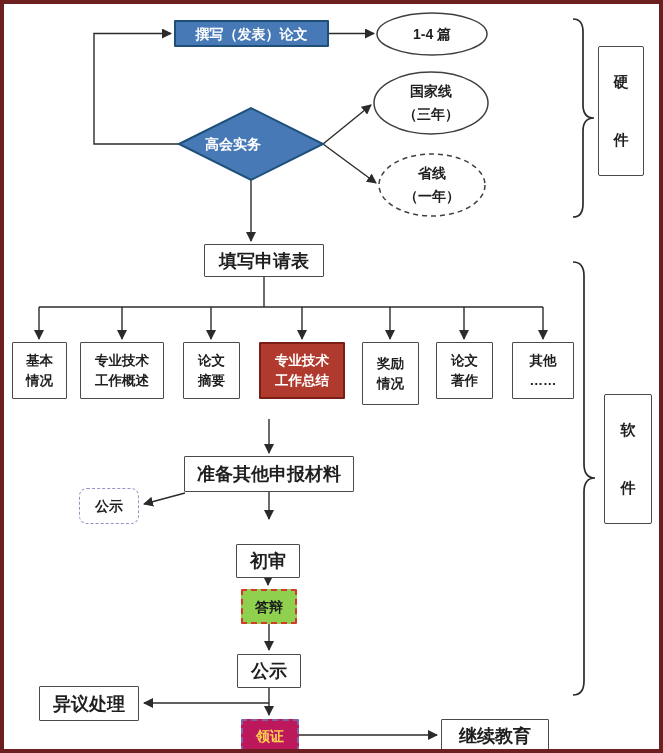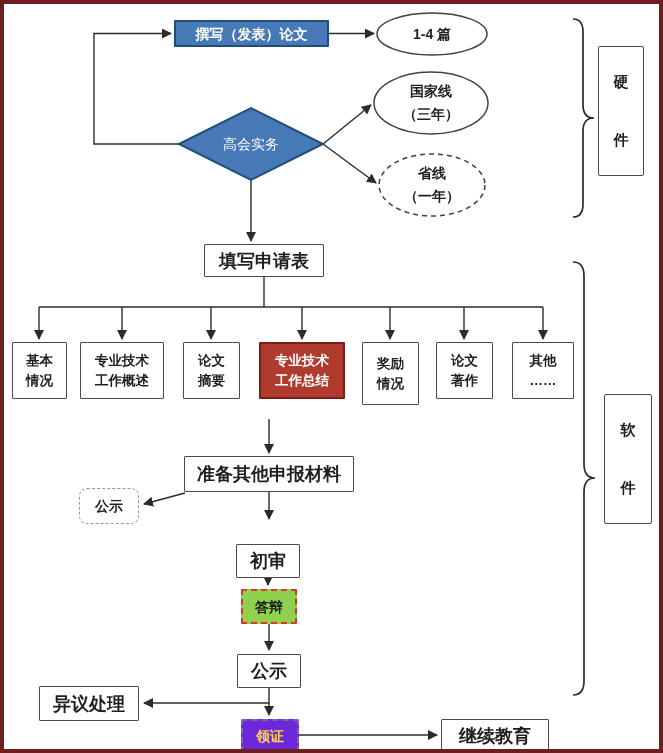--- a/index.html
+++ b/index.html
@@ -34,21 +34,21 @@
   }
   .red-node {
     background:#b03a2e; border:2px solid #7a1f18;
     color:#ffffff; font-weight:700;
   }
   .green-node {
     background:#8fd14f; border:2px dashed #d33a2c;
     color:#1a1a1a; font-weight:700; font-size:14px;text-align:right;
   }
   .darkred-node {
-    background:#6d28d9; border:2px dashed #8064a2;
+    background:#be185d; border:2px dashed #8064a2;
     color:#ffd24d; font-weight:700; font-size:14px;
   }
   .dashed-purple {
     border:1.6px dashed #9b8ec4; border-radius:8px; font-size:14px;
   }
   .side-box {
     font-size:15px; font-weight:700; line-height:58px; border-radius:2px;
   }
   .w14 { font-size:18px; }
 </style>
@@ -111,21 +111,21 @@
     <ellipse cx="428" cy="181" rx="53" ry="31" fill="#ffffff" stroke="#404040" stroke-width="1.5" stroke-dasharray="5 4"></ellipse>
 
     <path d="M 569,15 Q 579,15 579,28 L 579,101 Q 579,114 590,114 Q 579,114 579,127 L 579,200 Q 579,213 569,213" stroke="#2b2b2b" stroke-width="1.7" fill="none"></path>
     <path d="M 569,258 Q 580,258 580,272 L 580,460 Q 580,474 591,474 Q 580,474 580,488 L 580,677 Q 580,691 569,691" stroke="#2b2b2b" stroke-width="1.7" fill="none"></path>
   </svg>
 
   <div class="node blue-node" style="left:170px; top:16px; width:155px; height:27px;">撰写（发表）论文</div>
 
   <div class="plain-label" style="left:373px; top:9px; width:110px; height:42px;">1-4 篇</div>
 
-  <div class="plain-label" style="left:175px; top:106px; width:144px; height:68px; color:#ffffff; font-weight:400;">高会实务</div>
+  <div class="plain-label" style="left:157px; top:106px; width:144px; height:68px; color:#ffffff; font-weight:700;">高会实务</div>
 
   <div class="plain-label" style="left:370px; top:68px; width:114px; height:62px;">国家线
 （三年）</div>
 
   <div class="plain-label" style="left:375px; top:150px; width:106px; height:62px;">省线
 （一年）</div>
 
   <div class="node w14" style="left:200px; top:240px; width:120px; height:33px;">填写申请表</div>
 
   <div class="node" style="left:8px; top:338px; width:55px; height:57px;">基本

